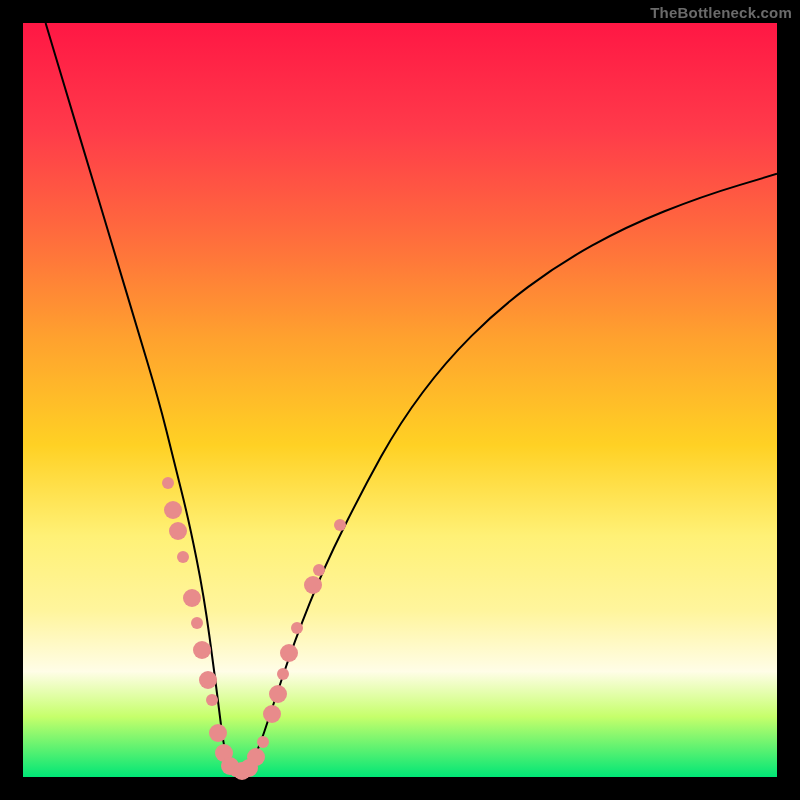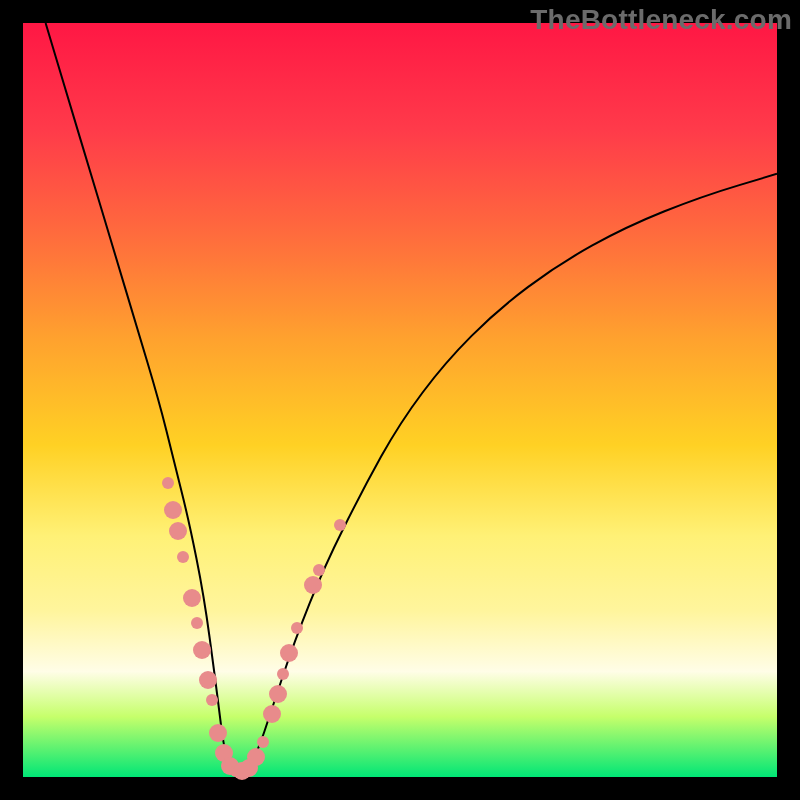--- a/index.html
+++ b/index.html
@@ -49,21 +49,21 @@
     background: #e88b8b;
     transform: translate(-50%, -50%);
   }
   .dot.small { width: 12px; height: 12px; }
   .dot.big   { width: 18px; height: 18px; }
   .watermark {
     position: absolute;
     top: 4px;
     right: 8px;
     font-family: Arial, Helvetica, sans-serif;
-    font-size: 28px;
+    font-size: 15px;
     font-weight: 600;
     color: #6b6b6b;
     letter-spacing: 0.2px;
     user-select: none;
   }
 </style>
 </head>
 <body>
 
 <div class="frame">

